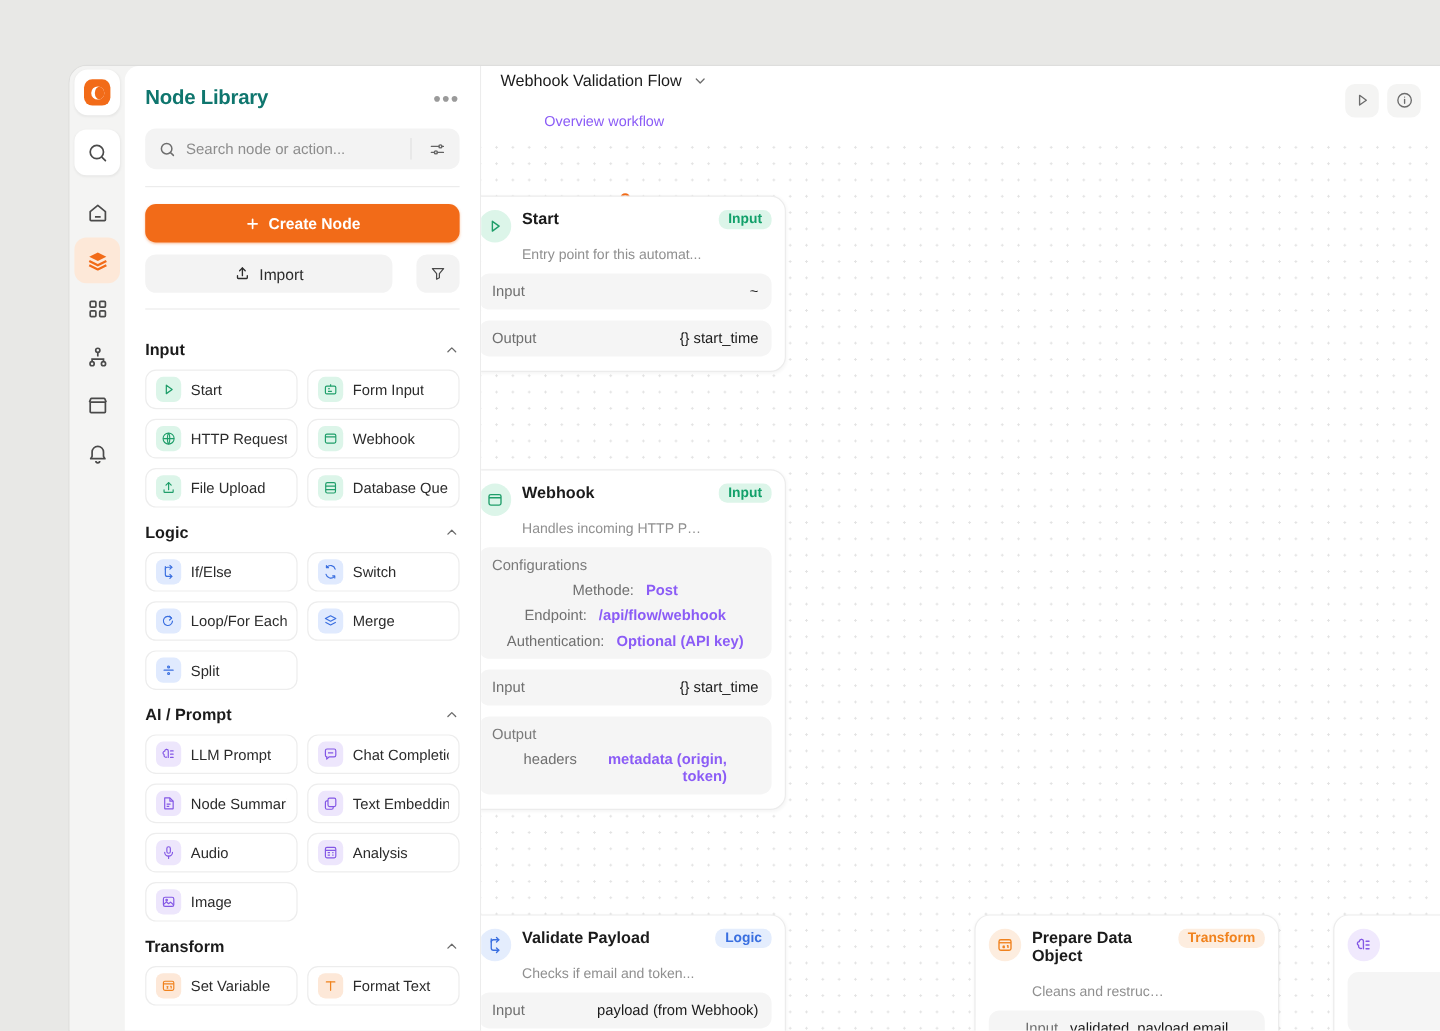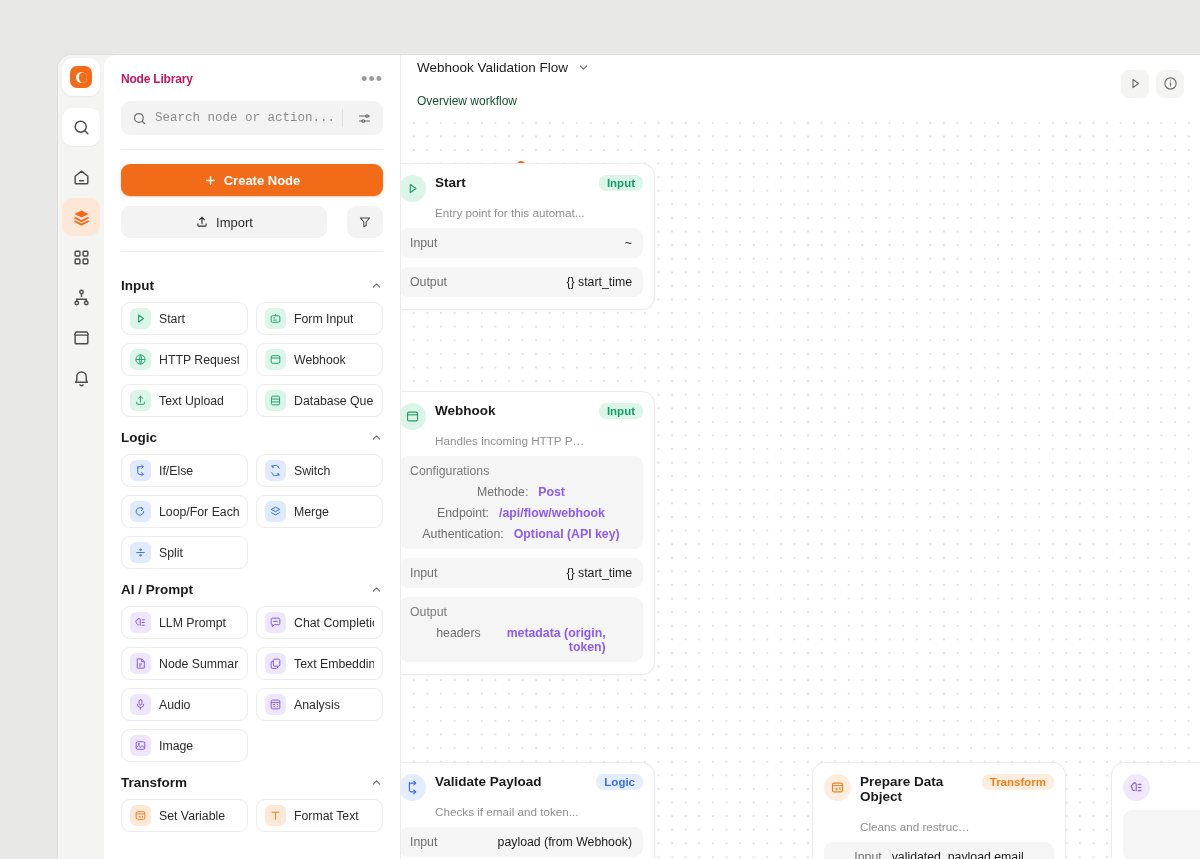--- a/index.html
+++ b/index.html
@@ -48,29 +48,29 @@
 
   
   .library{
     width:297px;flex:0 0 297px;background:#fff;
     border-radius:12px 0 0 0;
     display:flex;flex-direction:column;overflow:hidden;
     border-right:1px solid #ececec;
   }
   .lib-head{padding:17px 17px 0 17px;}
   .lib-title-row{display:flex;align-items:center;justify-content:space-between;}
-  .lib-title{font-size:12px;font-weight:700;color:#be185d;letter-spacing:-.2px;}
+  .lib-title{font-size:17px;font-weight:700;color:#0f766e;letter-spacing:-.2px;}
   .dots{color:#9a9a9a;font-size:18px;letter-spacing:1px;cursor:pointer;line-height:10px;}
   .search{
     margin-top:15px;height:34px;background:#f3f3f3;border-radius:9px;
     display:flex;align-items:center;padding:0 6px 0 11px;gap:8px;
   }
   .search input{
     flex:1;border:0;background:transparent;outline:none;
-    font-family:Liberation Mono, monospace;font-size:12.5px;color:#8b5cf6;
+    font-family:Liberation Sans, sans-serif;font-size:12.5px;color:#8b5cf6;
   }
   .search input::placeholder{color:#8d8d8d;}
   .search .divider{width:1px;height:18px;background:#e2e2e2;}
   .sliders{width:26px;height:26px;display:flex;align-items:center;justify-content:center;color:#636363;cursor:pointer;}
   .lib-sep{height:1px;background:#ececec;margin-top:14px;}
 
   .lib-actions{padding:14px 17px 13px 17px;}
   .create-btn{
     width:100%;height:32px;border-radius:9px;border:0;
     background:#F26B18;color:#fff;font-family:inherit;font-size:13px;font-weight:600;
@@ -111,21 +111,21 @@
   .c-orange .chip-ic{background:#FDE8D8;color:#F0821D;}
 
   
   .canvas{flex:1;background:#fff;display:flex;flex-direction:column;position:relative;overflow:hidden;}
   .canvas-head{
     height:57px;flex:0 0 57px;display:flex;align-items:center;
     padding:0 16px;background:#fff;justify-content:space-between;z-index:5;
   }
   .flow-title-row{display:flex;align-items:center;gap:9px;}
   .flow-title{font-size:13.5px;font-weight:400;color:#1b1b1b;}
-  .flow-sub{font-size:12px;color:#14532d;margin-top:19px;}
+  .flow-sub{font-size:12px;color:#8b5cf6;margin-top:19px;text-align:center;}
   .head-btns{display:flex;gap:7px;}
   .head-btn{
     width:28px;height:28px;border-radius:8px;background:#f4f4f3;border:0;
     display:flex;align-items:center;justify-content:center;color:#6d6d6d;cursor:pointer;
   }
   .head-btn svg{width:15px;height:15px;}
 
   .grid{
     position:absolute;left:0;top:57px;right:0;bottom:0;
     background-color:#fff;
@@ -349,21 +349,21 @@
             <span class="chip-lbl">Webhook</span>
           </div>
           <div class="node-chip c-green">
             <span class="chip-ic">
               <svg viewBox="0 0 24 24" fill="none" stroke="currentColor" stroke-width="1.8" stroke-linecap="round" stroke-linejoin="round">
                 <path d="M12 15V4"></path>
                 <path d="M8 8l4-4 4 4"></path>
                 <path d="M5 15v3a1 1 0 0 0 1 1h12a1 1 0 0 0 1-1v-3"></path>
               </svg>
             </span>
-            <span class="chip-lbl">Text Upload</span>
+            <span class="chip-lbl">File Upload</span>
           </div>
           <div class="node-chip c-green">
             <span class="chip-ic">
               <svg viewBox="0 0 24 24" fill="none" stroke="currentColor" stroke-width="1.8">
                 <rect x="4.5" y="4" width="15" height="16" rx="2.4"></rect>
                 <path d="M4.5 9.3h15M4.5 14.7h15"></path>
               </svg>
             </span>
             <span class="chip-lbl">Database Query</span>
           </div>

